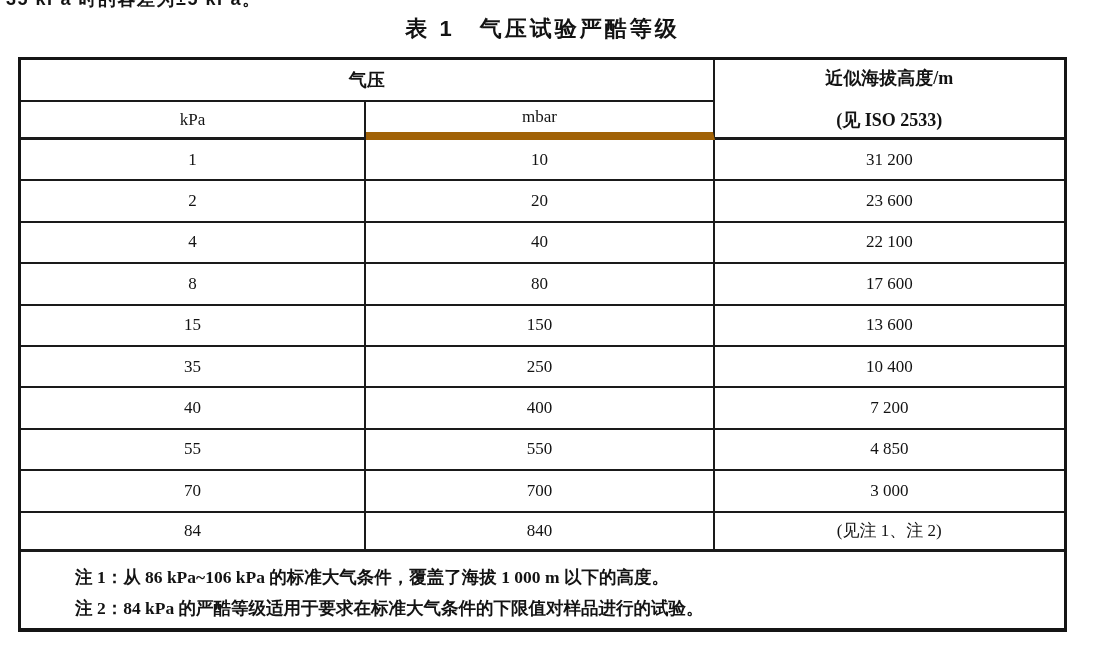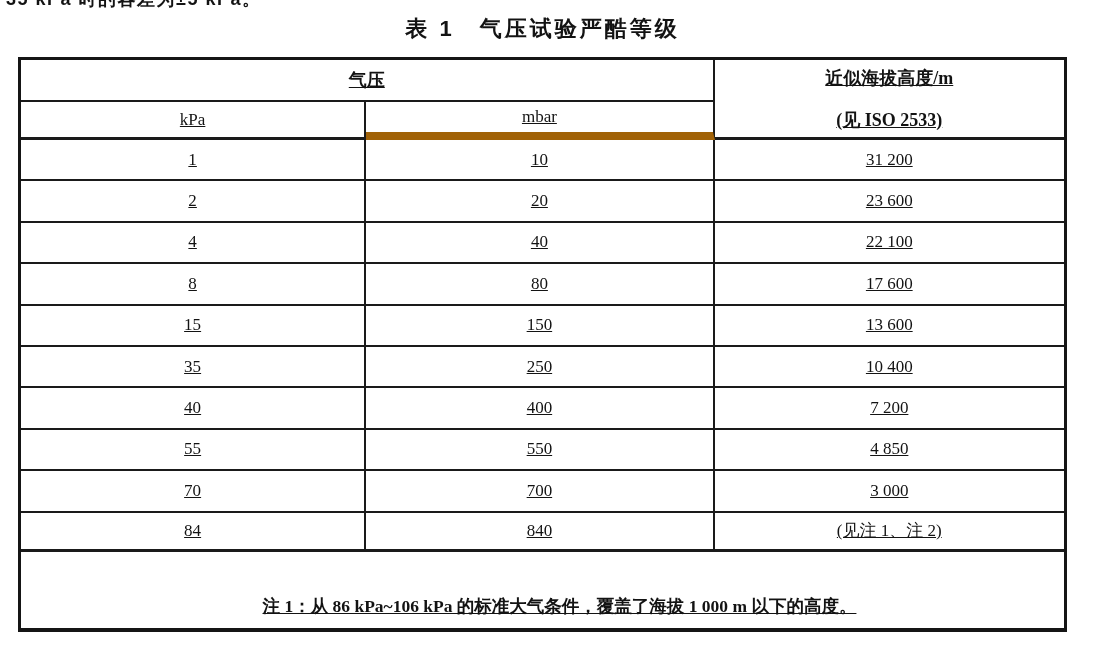--- a/index.html
+++ b/index.html
@@ -26,37 +26,37 @@
     position:absolute;left:18px;top:57px;width:1049px;height:575px;
     box-sizing:border-box;background:#fff;
     border:3px solid #151515;border-bottom-width:4px;
     display:grid;
     grid-template-columns:33.1% 33.4% 33.5%;
     grid-template-rows:42px 38px repeat(9,41.4px) 39px auto;
   }
   .cell{
     display:flex;align-items:center;justify-content:center;
     border-right:2px solid #1a1a1a;border-bottom:2px solid #1a1a1a;
-    font-size:17px;text-align:center;text-decoration:underline;
+    font-size:17px;text-align:left;
   }
   .noR{border-right:none;}
   .hdr{font-size:18px;font-weight:600;}
   .pressure-group{grid-column:1 / 3;grid-row:1;}
   .alt-header{
     grid-column:3;grid-row:1 / 3;flex-direction:column;
     border-right:none;border-bottom:3px solid #1a1a1a;
     line-height:34px;font-size:18px;font-weight:600;gap:8px;
   }
   .sub1{grid-column:1;grid-row:2;border-bottom:3px solid #1a1a1a;}
   .sub2{grid-column:2;grid-row:2;border-bottom:8px solid #a16207;}
   .lastRow{border-bottom:3px solid #1a1a1a;}
   .notes{
     grid-column:1 / 4;border-right:none;border-bottom:none;
     padding:10px 20px 0 54px;box-sizing:border-box;
-    font-size:17.5px;font-weight:600;margin-top:29px;
+    font-size:17.5px;font-weight:600;
   }
   .notes div{line-height:31px;white-space:nowrap;}
 </style>
 </head>
 <body>
 
 <div class="topclip">
   <span>35 kPa 时的容差为±5 kPa。</span>
 </div>
 
@@ -107,14 +107,15 @@
   <div class="cell">70</div>
   <div class="cell">700</div>
   <div class="cell noR">3 000</div>
 
   <div class="cell lastRow">84</div>
   <div class="cell lastRow">840</div>
   <div class="cell noR lastRow">(见注 1、注 2)</div>
 
   <div class="cell notes" style="display:block;">
     <div>注 1：从 86 kPa~106 kPa 的标准大气条件，覆盖了海拔 1 000 m 以下的高度。</div>
+    <div>注 2：84 kPa 的严酷等级适用于要求在标准大气条件的下限值对样品进行的试验。</div>
   </div>
 </div>
 
 </body></html>

